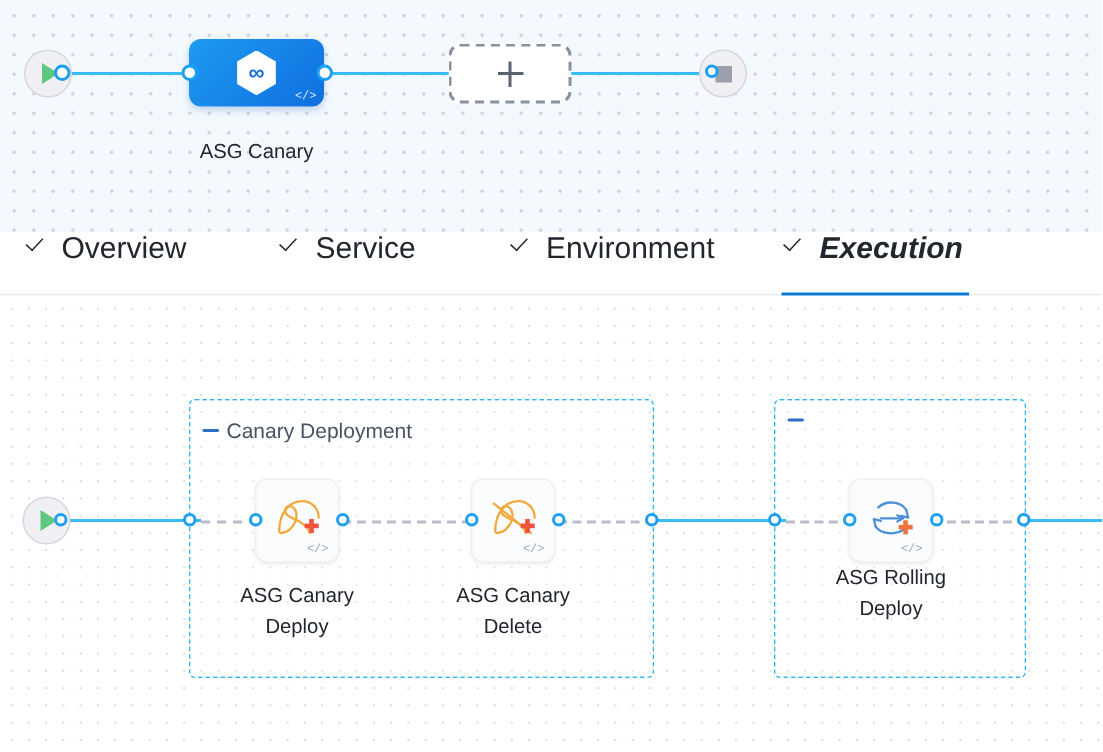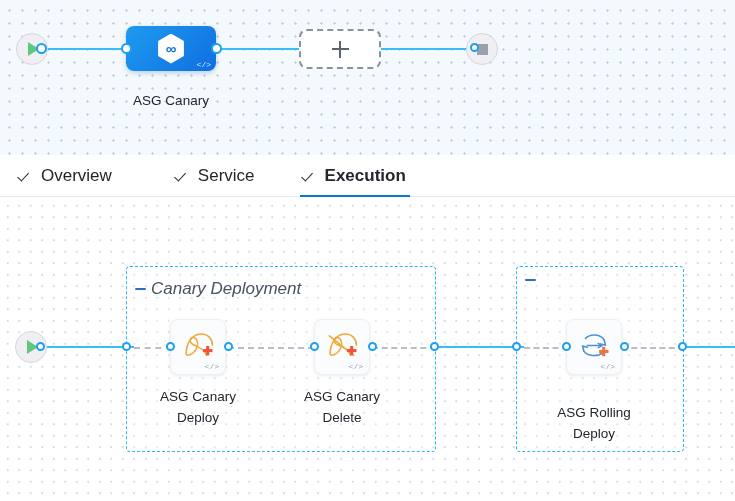--- a/index.html
+++ b/index.html
@@ -23,22 +23,22 @@
 
   
   .tab-bar {
     position: absolute; left: 0; top: 155px; width: 735px; height: 42px;
     background: #ffffff;
     border-bottom: 1px solid #e3e8ef;
     display: flex; align-items: center;
   }
   .tab {
     position: relative; height: 42px;
-    display: flex; align-items: center; gap: 8px;
-    font-size: 17px; color: #22272d; cursor: pointer;
+    display: flex; align-items: flex-start; gap: 8px;
+    font-size: 20px; color: #22272d; cursor: pointer;
     padding: 0 4px;
   }
   .tab .check {
     display: inline-block; width: 13px; height: 13px; position: relative;
     flex: 0 0 auto;
   }
   .tab .check::before {
     content: ""; position: absolute; left: 0px; top: 1px;
     width: 5px; height: 10px;
     border: solid #22272d; border-width: 0 1.9px 1.9px 0;
@@ -144,21 +144,21 @@
     width: 38px; height: 34px;
   }
 
   
   .group-box {
     position: absolute; border: 1.4px dashed #29b6f6; border-radius: 4px;
     background: rgba(255,255,255,0.25);
   }
   .group-label {
     position: absolute; display: flex; align-items: center; gap: 5px;
-    font-size: 17px; color: #4a5360; font-style: italic;
+    font-size: 14px; color: #4a5360;
   }
   .group-dash {
     display: inline-block; width: 11px; height: 2.4px; background: #2a6fc4;
     border-radius: 1px;
   }
 </style>
 </head>
 <body>
 
 <div id="root">
@@ -197,21 +197,25 @@
 
   <div class="tab-bar">
     <div class="tab" style="margin-left:16px;">
       <span class="check"></span>
       <span>Overview</span>
     </div>
     <div class="tab" style="margin-left:57px;">
       <span class="check"></span>
       <span>Service</span>
     </div>
-    <div class="tab active" style="margin-left:41px;">
+    <div class="tab" style="margin-left:58px;">
+      <span class="check"></span>
+      <span>Environment</span>
+    </div>
+    <div class="tab active" style="margin-left:41px;font-style:italic;">
       <span class="check"></span>
       <span>Execution</span>
     </div>
   </div>
 
   <div class="bot-canvas">
 
     <div class="group-box" style="left:126px; top:69px; width:310px; height:186px;"></div>
     <div class="group-label" style="left:135px; top:82px;">
       <span class="group-dash"></span>
@@ -286,17 +290,17 @@
         <path d="M27 17 L31.5 19.5 L27 22" fill="none" stroke="#4a90d9" stroke-width="1.8" stroke-linecap="round" stroke-linejoin="round"></path>
         <g transform="translate(28,21)">
           <rect x="3.6" y="0" width="3.6" height="11" fill="#f0723c"></rect>
           <rect x="0" y="3.6" width="11" height="3.6" fill="#f0723c"></rect>
         </g>
       </svg>
       <span class="code-badge dark">&lt;/&gt;</span>
     </div>
     <div class="port sm" style="left:562px; top:145px;"></div>
     <div class="port sm" style="left:620px; top:145px;"></div>
-    <div class="node-label" style="left:529px; top:206px; width:130px;">ASG Rolling
+    <div class="node-label" style="left:529px; top:178px; width:130px;">ASG Rolling
 Deploy</div>
 
   </div>
 </div>
 
 </body></html>

